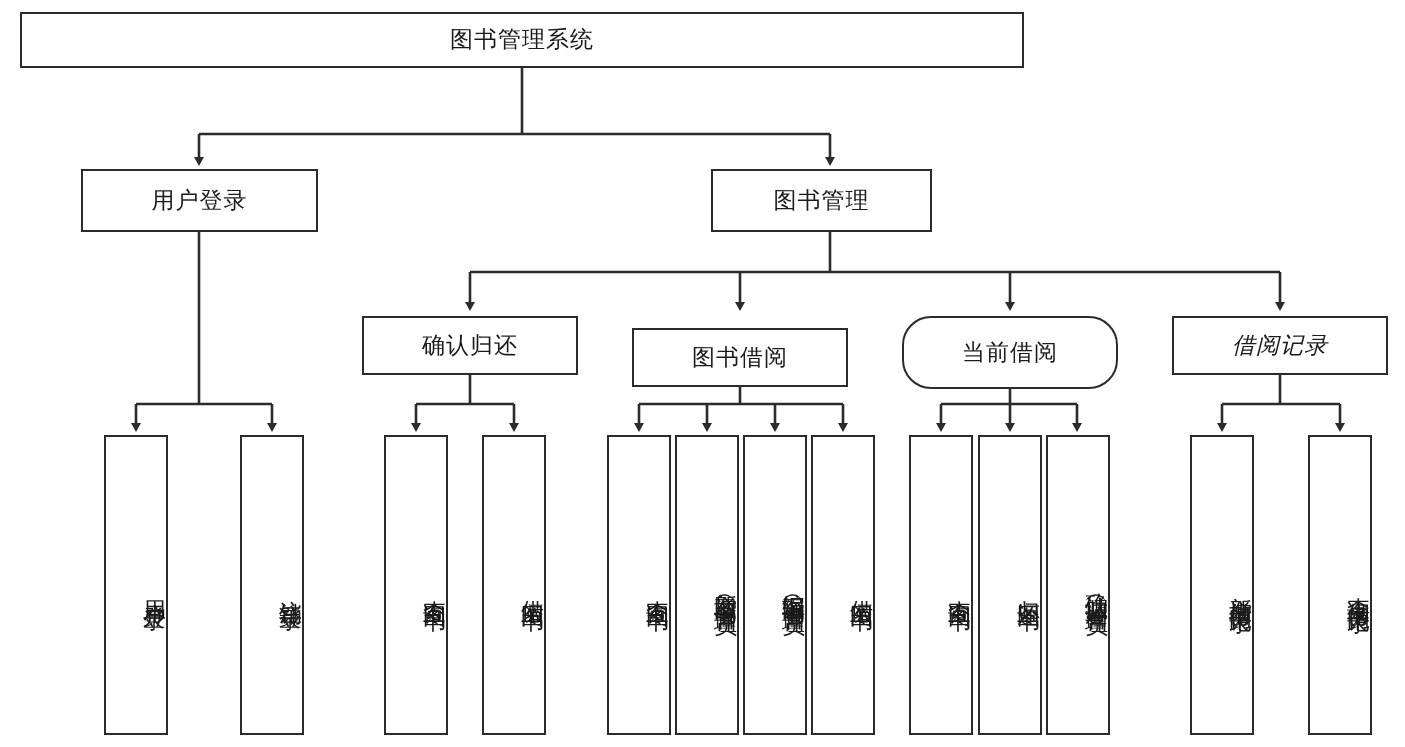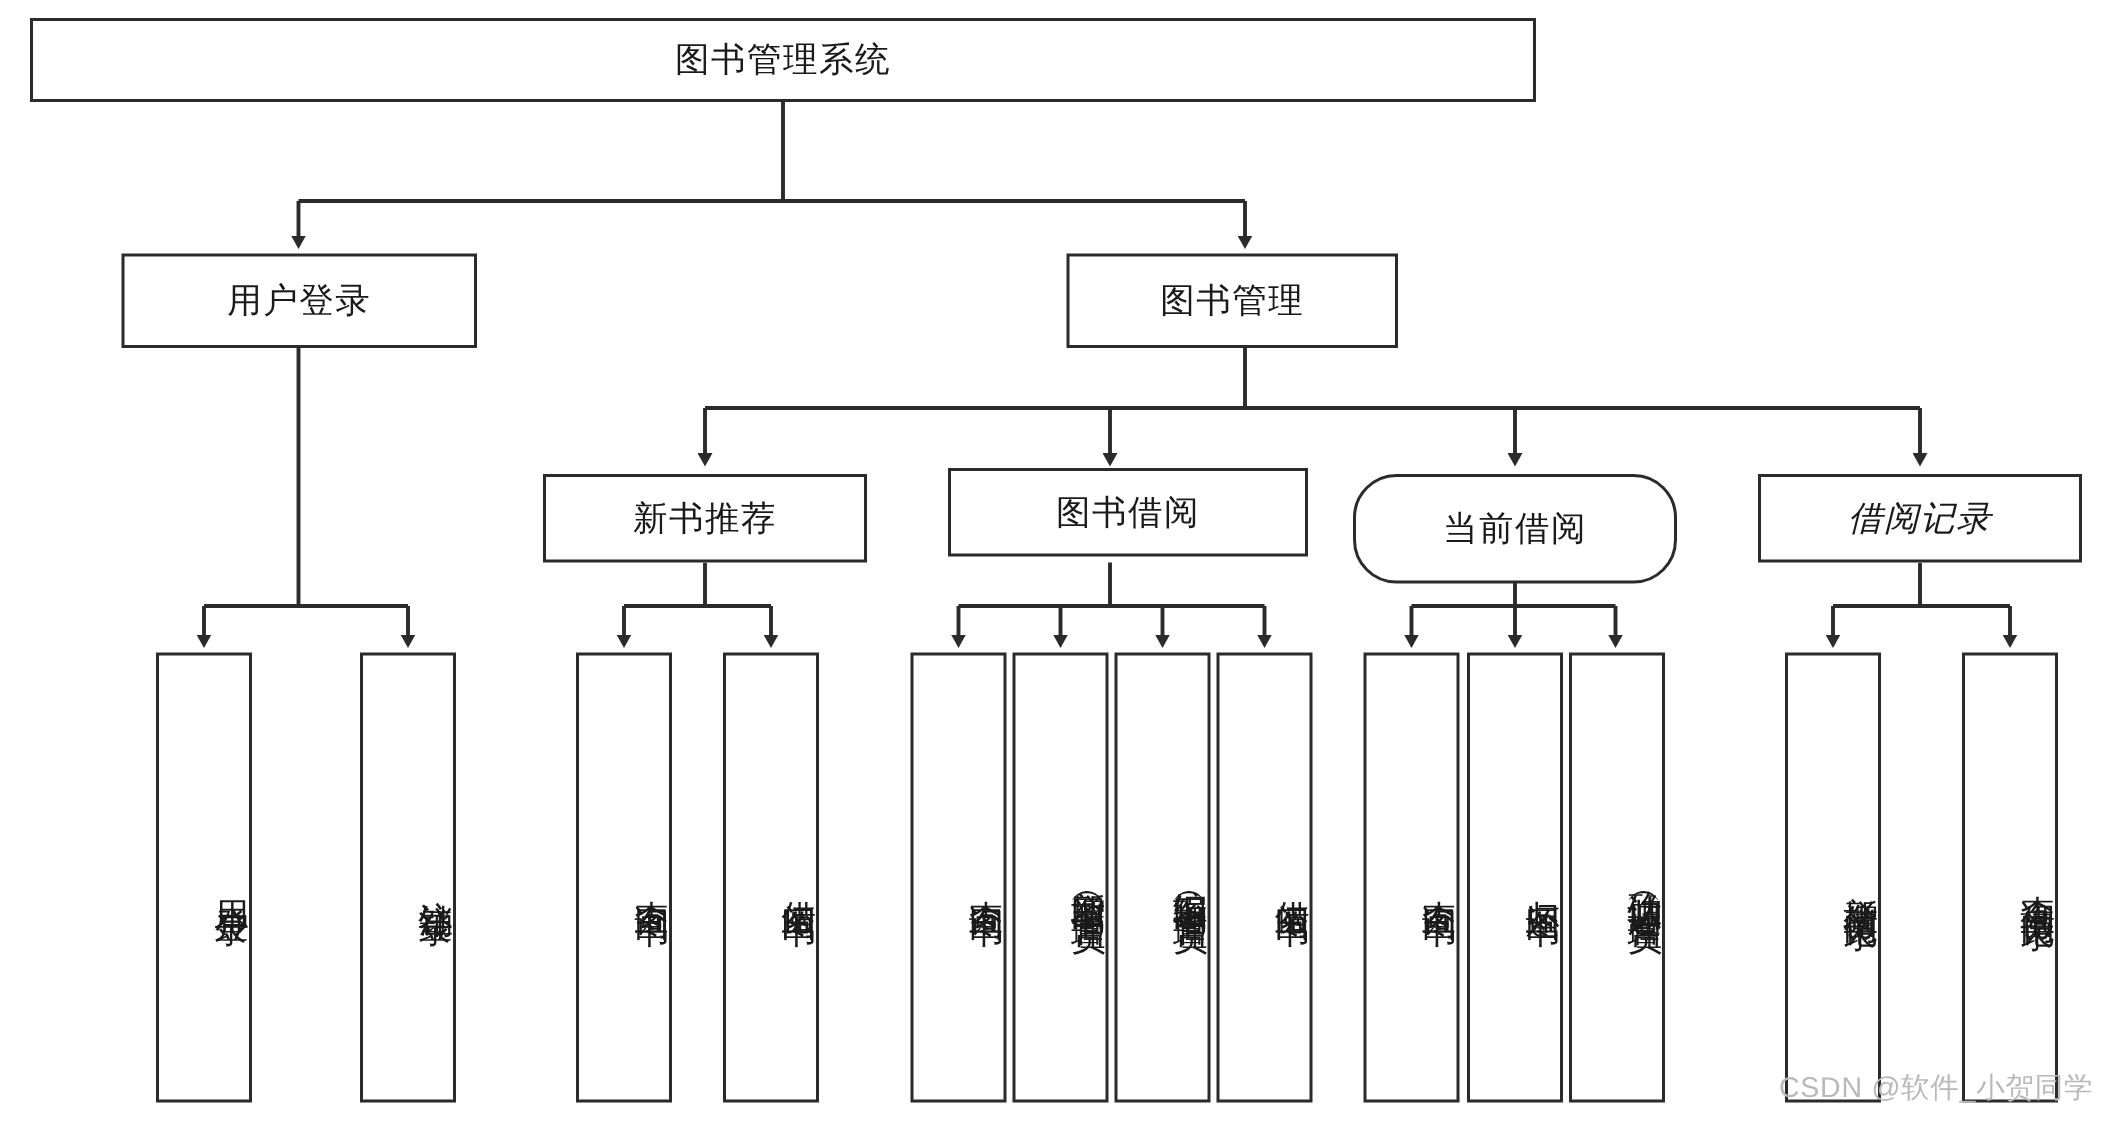--- a/index.html
+++ b/index.html
@@ -126,23 +126,23 @@
   </div>
 
   <div class="node horiz" style="left:81px; top:169px; width:237px; height:63px;">
     <span>用户登录</span>
   </div>
   <div class="node horiz" style="left:711px; top:169px; width:221px; height:63px;">
     <span>图书管理</span>
   </div>
 
   <div class="node horiz" style="left:362px; top:316px; width:216px; height:59px;">
-    <span>新书推荐</span>
+    <span>确认归还</span>
   </div>
-  <div class="node horiz" style="left:632px; top:312px; width:240px; height:59px;">
+  <div class="node horiz" style="left:632px; top:328px; width:216px; height:59px;">
     <span>图书借阅</span>
   </div>
   <div class="node horiz" style="left:902px; top:316px; width:216px; height:73px;border-radius:29px;">
     <span>当前借阅</span>
   </div>
   <div class="node horiz" style="left:1172px; top:316px; width:216px; height:59px;font-style:italic;">
     <span>借阅记录</span>
   </div>
 
   <div class="node vert" style="left:104px; top:435px; width:64px; height:300px;">
@@ -182,14 +182,13 @@
     <span class="vlabel">确认归还（管理员）</span>
   </div>
 
   <div class="node vert" style="left:1190px; top:435px; width:64px; height:300px;">
     <span class="vlabel">新增借阅记录</span>
   </div>
   <div class="node vert" style="left:1308px; top:435px; width:64px; height:300px;">
     <span class="vlabel">查询借阅记录</span>
   </div>
 
-  <div id="watermark">CSDN @软件_小贺同学</div>
 </div>
 
 </body></html>

